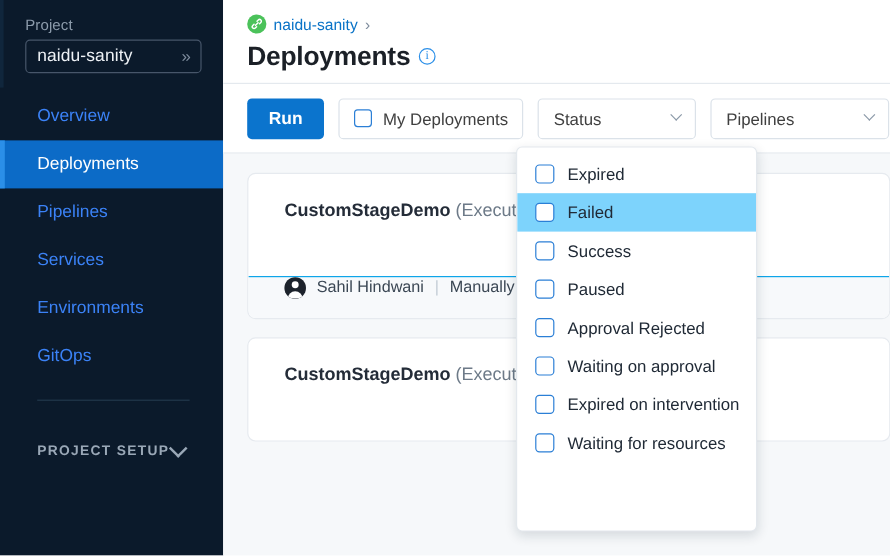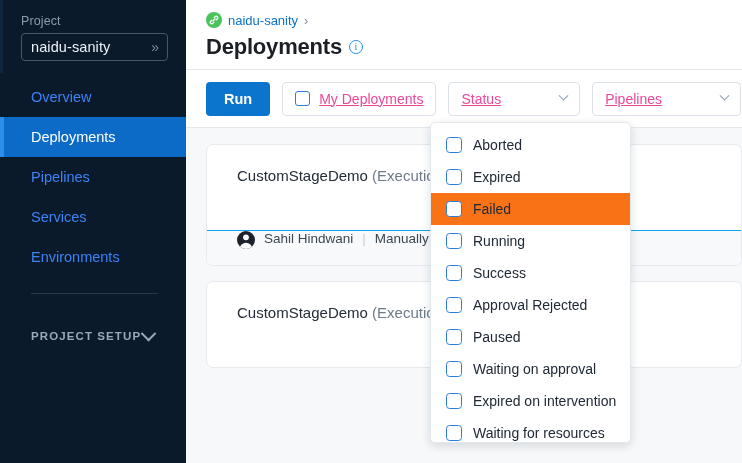--- a/index.html
+++ b/index.html
@@ -101,44 +101,43 @@
     border-bottom: 1px solid #e4e9ee;
   }
   .run-btn {
     background: #0b74cd; color: #fff; font-weight: bold; font-size: 14.5px;
     height: 34px; padding: 0 18px; border: none; border-radius: 4px;
     cursor: pointer; font-family: inherit;
   }
   .pill {
     height: 34px; border: 1px solid #dbe2e9; background: #fff;
     border-radius: 4px; display: flex; align-items: center;
-    padding: 0 12px; cursor: pointer; font-size: 14px; color: #ec4899;
+    padding: 0 12px; cursor: pointer; font-size: 14px; color: #404040;
     gap: 9px;
-    text-decoration: underline;
   }
   .pill.wide { min-width: 131px; justify-content: space-between; gap: 45px; }
   .cb {
     width: 15px; height: 15px; border: 1.6px solid #2b7fd6;
     border-radius: 3px; background: #fff; flex: 0 0 15px;
   }
   .chev-small {
     width: 7px; height: 7px; border-right: 1.6px solid #8a98a7; border-bottom: 1.6px solid #8a98a7;
     transform: rotate(45deg) translate(-2px,-2px);
     margin-left: 14px;
   }
 
   .content { flex: 1 1 auto; padding: 16px 0 0 20px; overflow: hidden; }
   .card {
     background: #ffffff; border: 1px solid #e6eaef; border-radius: 7px;
     margin-bottom: 15px; overflow: hidden;
     width: 536px;
   }
   .card-body { padding: 22px 0 46px 30px; }
   .card-title { font-size: 15px; color: #242c38; }
-  .card-title b { font-weight: normal; }
+  .card-title b { font-weight: bold; }
   .card-title span.sub { color: #6d7a88; font-weight: normal; }
   .card-footer {
     background: #f7f9fb; border-top: 1px solid #0ea5e9;
     height: 35px; display: flex; gap: 9px;
     padding-left: 30px; font-size: 13.5px; color: #3b4754;
   }
   .avatar {
     width: 18px; height: 18px; border-radius: 50%; background: #1c222b;
     display: flex; align-items: flex-end; justify-content: center;
     overflow: hidden; flex: 0 0 18px;
@@ -156,21 +155,21 @@
     box-shadow: 0 3px 10px rgba(16,32,52,.14);
     padding: 6px 0;
     z-index: 40;
     overflow: hidden;
   }
   .menu-item {
     height: 32px; display: flex; align-items: center; gap: 11px;
     padding-left: 15px; font-size: 14px; color: #202a36;
     cursor: pointer;
   }
-  .menu-item.hl { background: #f97316; }
+  .menu-item.hl { background: #7dd3fc; }
   .menu-cb {
     width: 16px; height: 16px; border: 1.7px solid #2b7fd6;
     border-radius: 3.5px; background: #fff; flex: 0 0 16px;
   }
 </style>
 </head>
 <body>
 
 <div id="app">
 
@@ -192,20 +191,23 @@
         <span>Deployments</span>
       </div>
       <div class="nav-item">
         <span>Pipelines</span>
       </div>
       <div class="nav-item">
         <span>Services</span>
       </div>
       <div class="nav-item">
         <span>Environments</span>
+      </div>
+      <div class="nav-item">
+        <span>GitOps</span>
       </div>
     </nav>
 
     <div class="nav-sep"></div>
 
     <div class="project-setup">
       <span>PROJECT SETUP</span>
       <span class="chev-d"></span>
     </div>
   </aside>
@@ -276,45 +278,37 @@
             <b>CustomStageDemo</b><span class="sub"> (Execution Id</span>
           </div>
         </div>
       </div>
 
     </div>
 
     <div class="menu">
       <div class="menu-item">
         <span class="menu-cb"></span>
-        <span>Aborted</span>
-      </div>
-      <div class="menu-item">
-        <span class="menu-cb"></span>
         <span>Expired</span>
       </div>
       <div class="menu-item hl">
         <span class="menu-cb"></span>
         <span>Failed</span>
       </div>
       <div class="menu-item">
         <span class="menu-cb"></span>
-        <span>Running</span>
-      </div>
-      <div class="menu-item">
-        <span class="menu-cb"></span>
         <span>Success</span>
       </div>
       <div class="menu-item">
         <span class="menu-cb"></span>
+        <span>Paused</span>
+      </div>
+      <div class="menu-item">
+        <span class="menu-cb"></span>
         <span>Approval Rejected</span>
-      </div>
-      <div class="menu-item">
-        <span class="menu-cb"></span>
-        <span>Paused</span>
       </div>
       <div class="menu-item">
         <span class="menu-cb"></span>
         <span>Waiting on approval</span>
       </div>
       <div class="menu-item">
         <span class="menu-cb"></span>
         <span>Expired on intervention</span>
       </div>
       <div class="menu-item">

